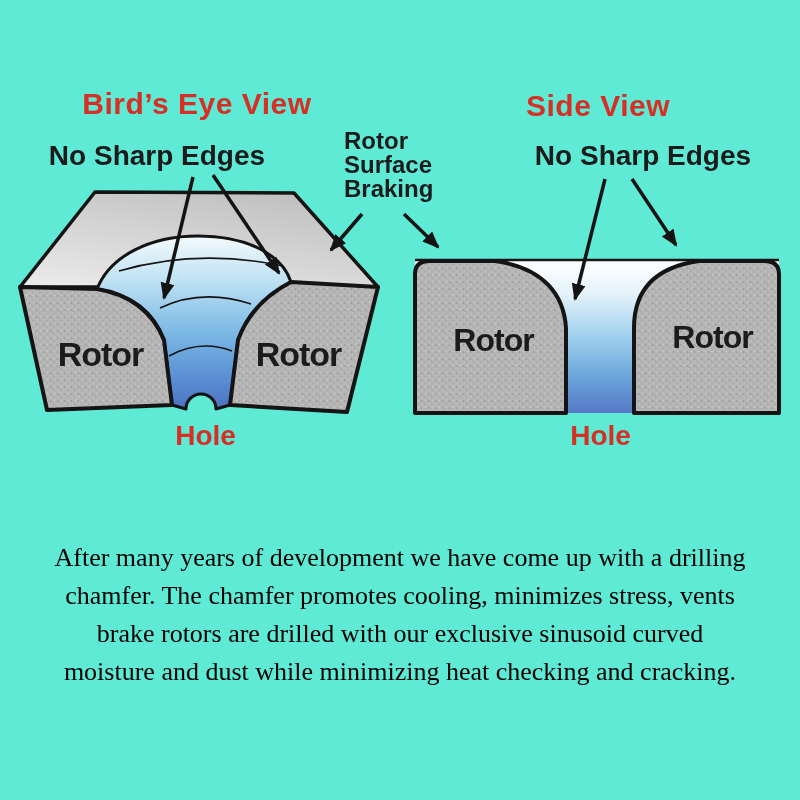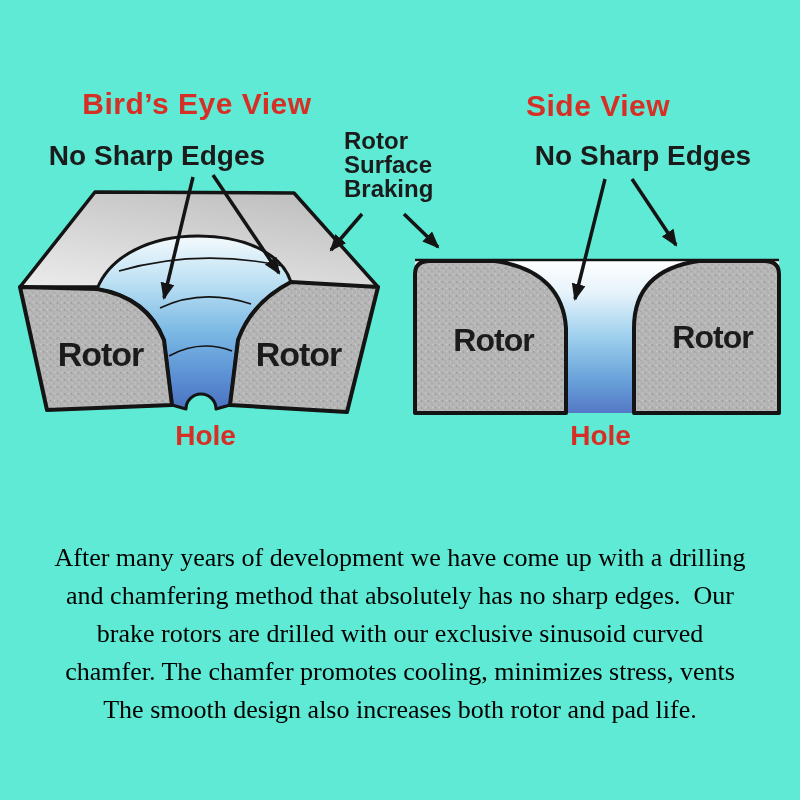--- a/index.html
+++ b/index.html
@@ -106,19 +106,18 @@
   <div class="lbl rotor-be-left">Rotor</div>
   <div class="lbl rotor-be-right">Rotor</div>
   <div class="lbl rotor-sv-left">Rotor</div>
   <div class="lbl rotor-sv-right">Rotor</div>
 
   <div class="lbl red hole-be" style="color: rgb(214, 48, 38);">Hole</div>
   <div class="lbl red hole-sv" style="color: rgb(214, 48, 38);">Hole</div>
 
   <div class="para">
     <div class="pline">After many years of development we have come up with a drilling</div>
-    <div class="pline">and chamfering method that absolutely has no sharp edges.  Our</div>
+    <div class="pline">chamfer. The chamfer promotes cooling, minimizes stress, vents</div>
     <div class="pline">brake rotors are drilled with our exclusive sinusoid curved</div>
-    <div class="pline">chamfer. The chamfer promotes cooling, minimizes stress, vents</div>
-    <div class="pline">The smooth design also increases both rotor and pad life.</div>
+    <div class="pline">moisture and dust while minimizing heat checking and cracking.</div>
   </div>
 
 </div>
 
 </body></html>

